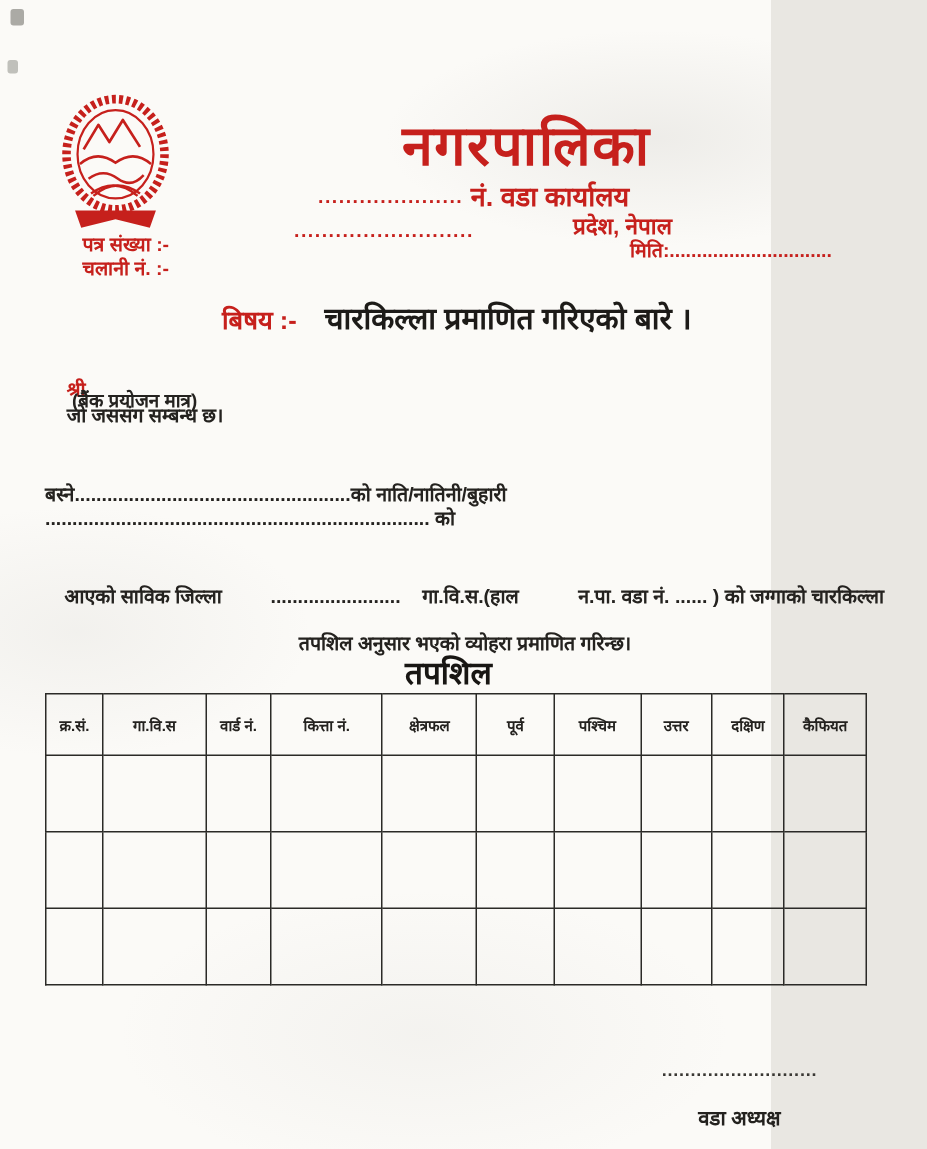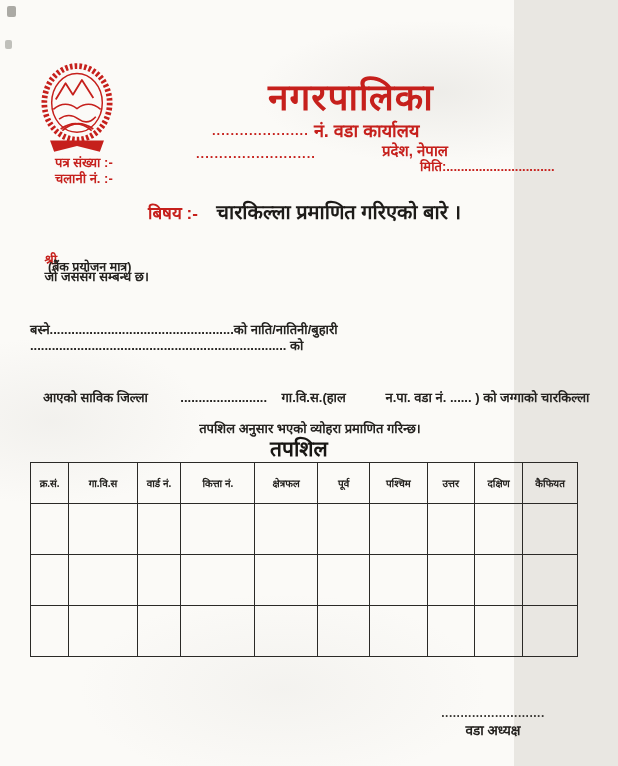--- a/index.html
+++ b/index.html
@@ -49,21 +49,21 @@
   }
   table.kitta th, table.kitta td{
     border:1.8px solid #2b2a27;
     font-size:10px;font-weight:bold;color:#24221f;
     text-align:center;padding:0 2px;overflow:hidden;
   }
   table.kitta th{height:40px;}
   table.kitta td{height:50px;}
 
   .sig-dots{font-size:12px;font-weight:bold;letter-spacing:.5px;color:#3a3834;}
-  .sig-label{font-size:13.5px;font-weight:bold;color:#24221f;margin-top:1px;}
+  .sig-label{font-size:13.5px;font-weight:bold;color:#24221f;margin-top:16px;}
 </style>
 </head>
 <body>
 
 <div class="sheet">
 
   <div class="scan-mark" style="left:7px;top:6px;width:9px;height:11px;"></div>
   <div class="scan-mark" style="left:5px;top:40px;width:7px;height:9px;opacity:.4;"></div>
 
   <div class="abs" style="left:36px;top:62px;width:82px;height:98px;">

